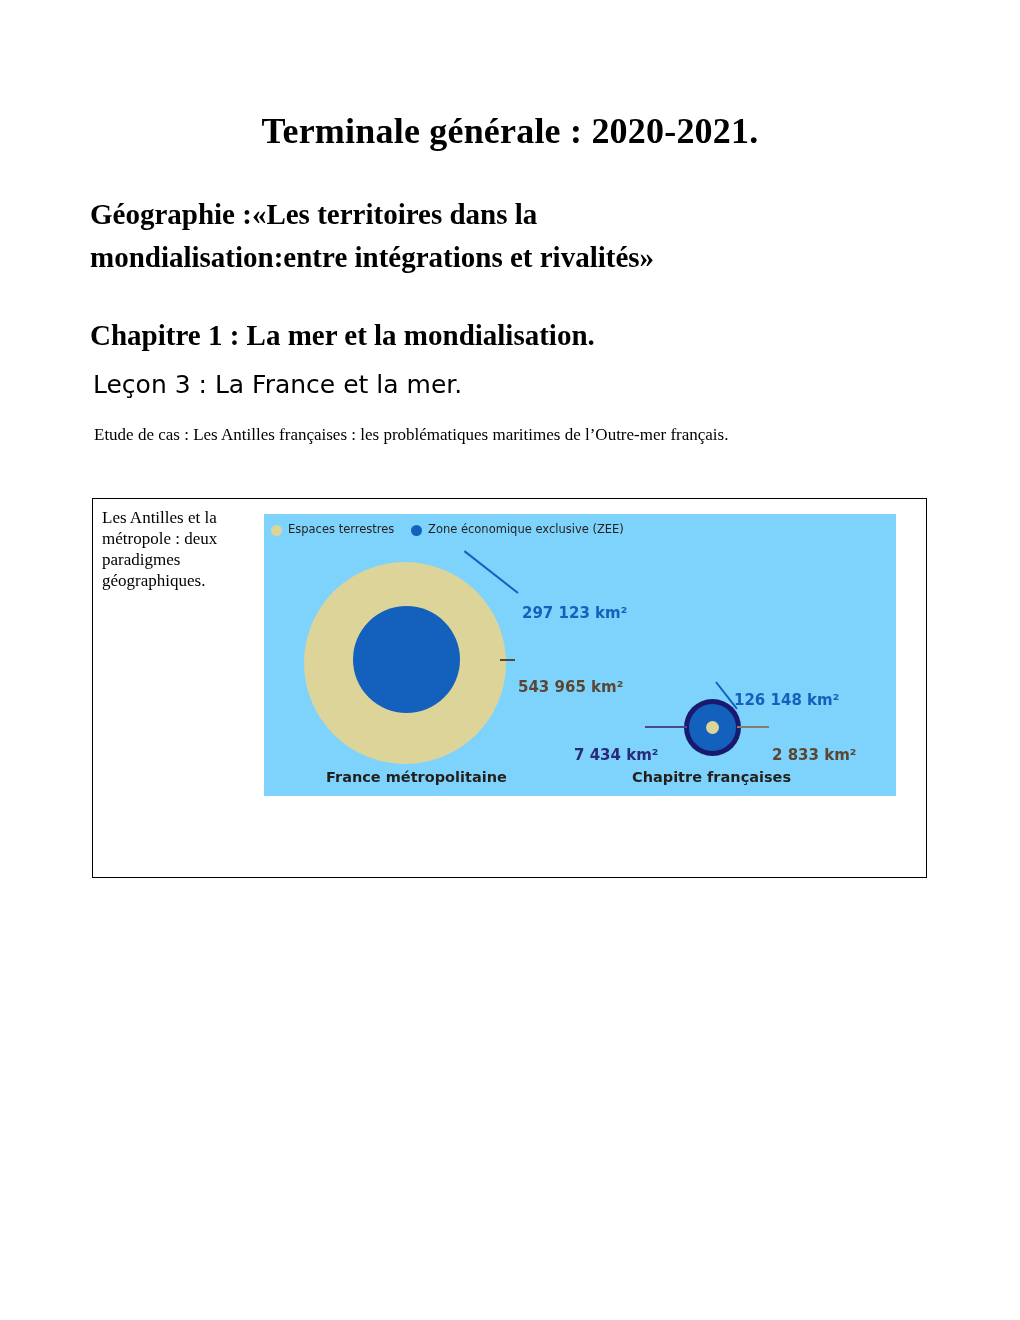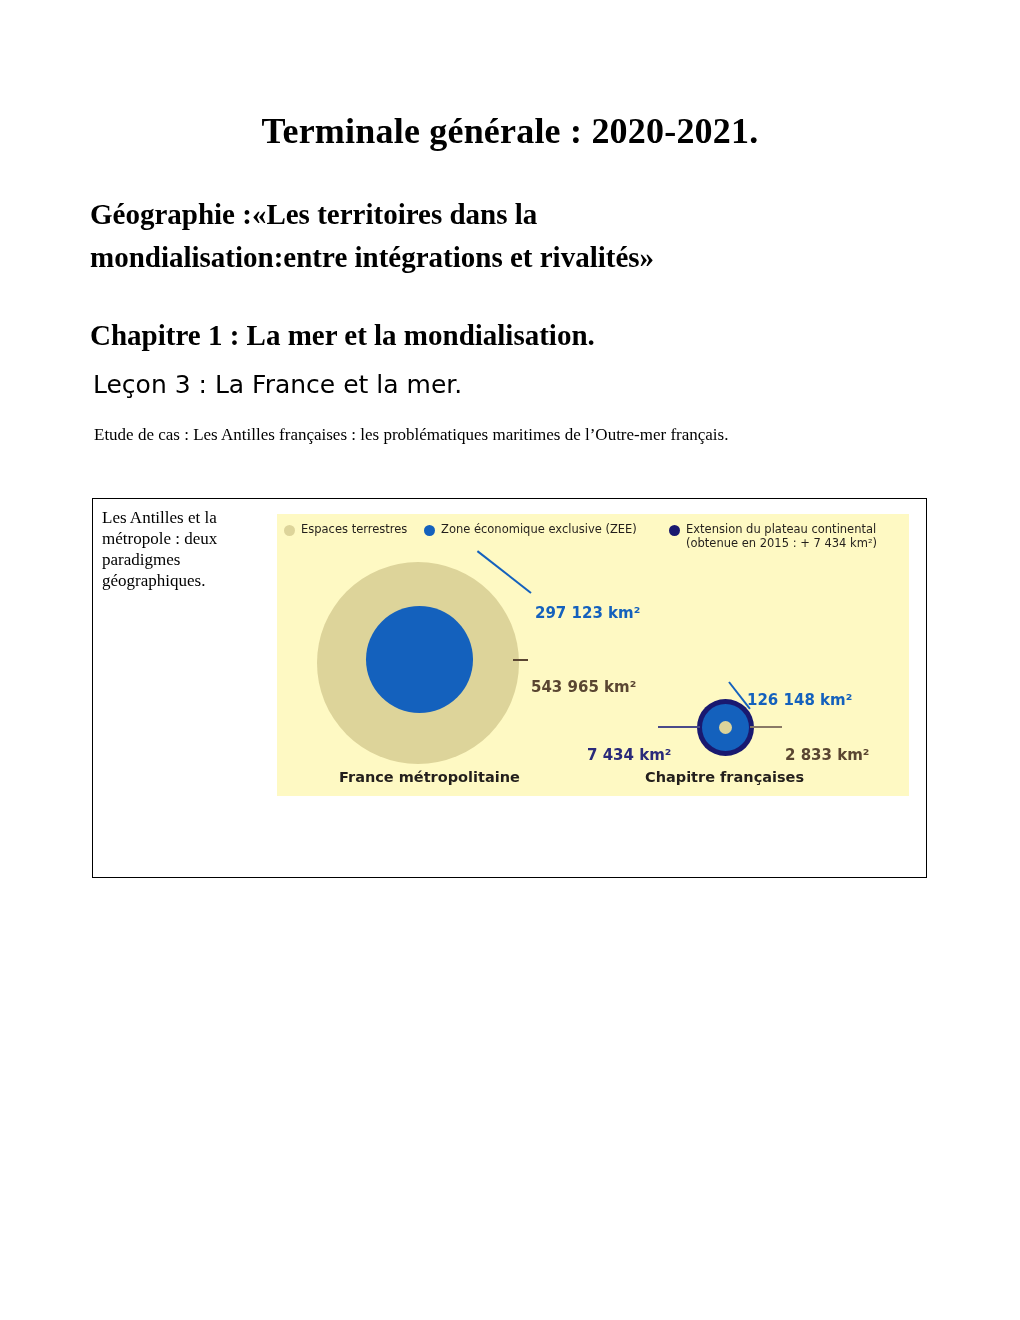--- a/index.html
+++ b/index.html
@@ -102,25 +102,25 @@
     width: 148px;
     font-family: "Liberation Serif", serif;
     font-size: 17px;
     line-height: 21px;
     color: #000;
   }
 
   
   .infographic {
     position: absolute;
-    left: 184px;
+    left: 171px;
     top: 15px;
     width: 632px;
     height: 282px;
-    background: #fef9c3;
+    background: #7dd3fc;
     overflow: hidden;
     font-family: "DejaVu Sans", sans-serif;
   }
 
   .legend {
     position: absolute;
     left: 0;
     top: 8px;
     width: 632px;
     height: 44px;
@@ -303,27 +303,20 @@
         <div class="legend-item legend-item-1">
           <span class="legend-dot" style="background:#ddd49a"></span>
           <span class="legend-label">Espaces terrestres</span>
         </div>
 
         <div class="legend-item legend-item-2">
           <span class="legend-dot" style="background:#1461bd"></span>
           <span class="legend-label">Zone économique exclusive (ZEE)</span>
         </div>
 
-        <div class="legend-item legend-item-3">
-          <span class="legend-dot" style="background:#191970"></span>
-          <span class="legend-label">
-            <span>Extension du plateau continental</span>
-            <span class="sub">(obtenue en 2015 : + 7 434 km²)</span>
-          </span>
-        </div>
       </div>
 
       <div class="circle-tan-big"></div>
       <div class="circle-blue-big"></div>
 
       <div class="circle-navy-sm"></div>
       <div class="circle-blue-sm"></div>
       <div class="circle-tan-dot"></div>
 
       <div class="leader leader-297"></div>

